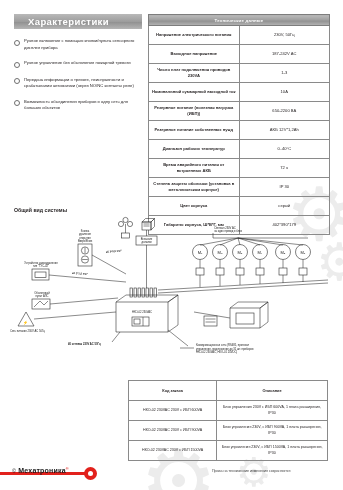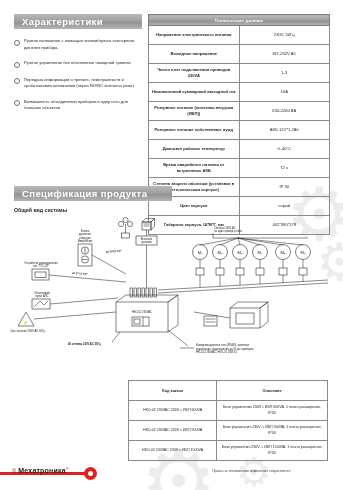--- a/index.html
+++ b/index.html
@@ -22,21 +22,21 @@
 
   
   .banner{
     position:absolute;
     background:linear-gradient(to bottom,#b9b9b9 0%,#9d9d9d 50%,#8e8e8e 51%,#b5b5b5 100%);
     color:#ffffff;
     font-size:9.5px;
     font-weight:bold;
     letter-spacing:.4px;
     display:flex;align-items:center;
-    padding-left:8px;
+    padding-left:14px;
     box-sizing:border-box;
   }
   #banner-char{left:14px;top:14px;width:128px;height:15px;}
   #banner-spec{left:14px;top:186px;width:158px;height:15px;}
 
   
   .features{position:absolute;left:14px;top:38px;width:130px;}
   .feat{display:flex;margin-bottom:9px;}
   .feat-mark{
     width:6px;height:6px;border:1px solid #6f6f6f;border-radius:50%;
@@ -167,21 +167,20 @@
           <td class="k">Цвет корпуса</td>
           <td class="v">серый</td>
         </tr>
       <tr>
           <td class="k">Габариты корпуса, Ш*В*Г, мм</td>
           <td class="v">402*390*179</td>
         </tr>
     </tbody>
   </table>
 
-  <div class="banner" id="banner-spec">Спецификация продукта</div>
 
   <div class="diagram-title">Общий вид системы</div>
 
   <svg id="sysdiagram" width="330" height="168" viewBox="0 0 330 168">
     <defs>
       <style>
         .ln{stroke:#2b2b2b;stroke-width:.55;fill:none;}
         .ln2{stroke:#2b2b2b;stroke-width:.8;fill:none;}
         .bx{stroke:#2b2b2b;stroke-width:.6;fill:#ffffff;}
         .lb{font-family:"Liberation Sans",sans-serif;font-size:2.7px;fill:#1a1a1a;}

